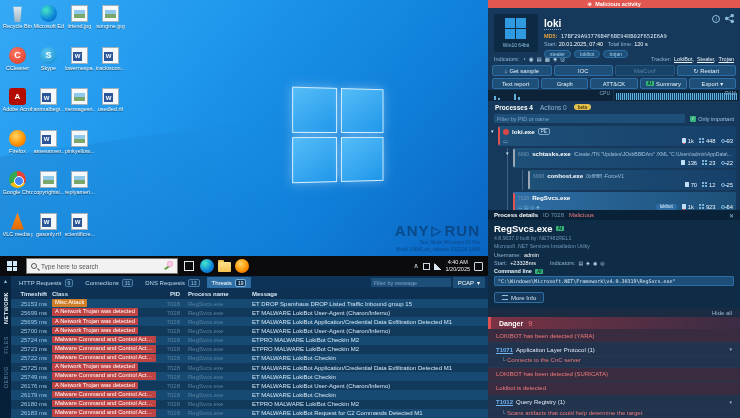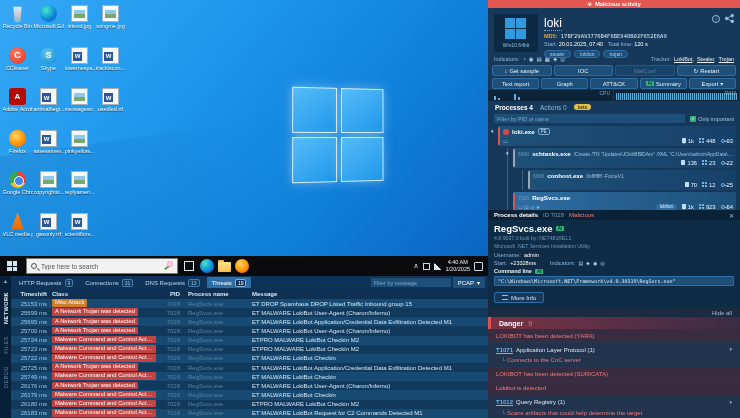--- a/index.html
+++ b/index.html
@@ -110,21 +110,21 @@
   
   .right { width:252px; height:418px; display:flex; flex-direction:column; background:#16395b; color:#cfe3f2; }
   .alertbar { height:8px; background:#e2574f; color:#fff; display:flex; align-items:center; justify-content:center;
     gap:3px; font-size:5.5px; font-weight:bold; flex-shrink:0; }
   .taskinfo { position:relative; height:46px; padding:5px 6px 0 56px; flex-shrink:0; }
   .osbox { position:absolute; left:6px; top:6px; width:44px; height:38px; background:#0d2a44; border-radius:2px;
     display:flex; flex-direction:column; align-items:center; justify-content:center; gap:2px; }
   .oslogo { width:22px; height:22px; display:grid; grid-template-columns:10px 10px; grid-template-rows:10px 10px; gap:1px; }
   .oslogo div { background:#2f9ae0; }
   .osname { font-size:5px; color:#8fc1e3; }
-  .taskname { font-size:12px; font-weight:normal; color:#fff; border-bottom:1px dotted #7fa6c7; display:inline-block; }
+  .taskname { font-size:10px; font-weight:bold; color:#fff; border-bottom:1px dotted #7fa6c7; display:inline-block; }
   .md5line { margin-top:2px; font-size:5.5px; color:#dceaf6; font-family:"DejaVu Sans Mono",monospace; }
   .lblo { color:#e8a23c; font-weight:bold; font-family:"Liberation Sans",sans-serif; }
   .startline { margin-top:2px; font-size:5.5px; color:#8fb4d4; }
   .startline b { color:#fff; font-weight:normal; }
   .tags { margin-top:3px; display:flex; gap:3px; }
   .tag { background:#1d4f79; border:1px solid #2e6ea5; color:#9fd0f0; border-radius:5px; padding:0 5px; height:8px;
     line-height:7px; font-size:5px; }
   .corner { position:absolute; right:6px; top:6px; display:flex; gap:5px; align-items:center; }
   .info-i { width:8px; height:8px; border:1px solid #8fc1e3; border-radius:50%; color:#8fc1e3; font-size:5.5px;
     display:flex; align-items:center; justify-content:center; font-style:italic; }
@@ -319,20 +319,29 @@
         <div class="dicon">
             <span class="ic ic-page ic-word"></span>
             <span class="dlabel">gasonly.rtf</span>
           </div>
         <div class="dicon">
             <span class="ic ic-page ic-word"></span>
             <span class="dlabel">scientificre...</span>
           </div>
       </div>
 
+      <div class="wm">
+        <div class="brand">
+            <span>ANY</span>
+            <span class="play">▷</span>
+            <span>RUN</span>
+          </div>
+        <div class="sub">Test Mode  Windows 10 Pro</div>
+        <div class="sub">Build 19041.ub_release.191206-1406</div>
+      </div>
     </div>
 
     <div class="taskbar">
       <div class="startbtn">
           <div class="sq">
             <div></div>
             <div></div>
             <div></div>
             <div></div>
           </div>

